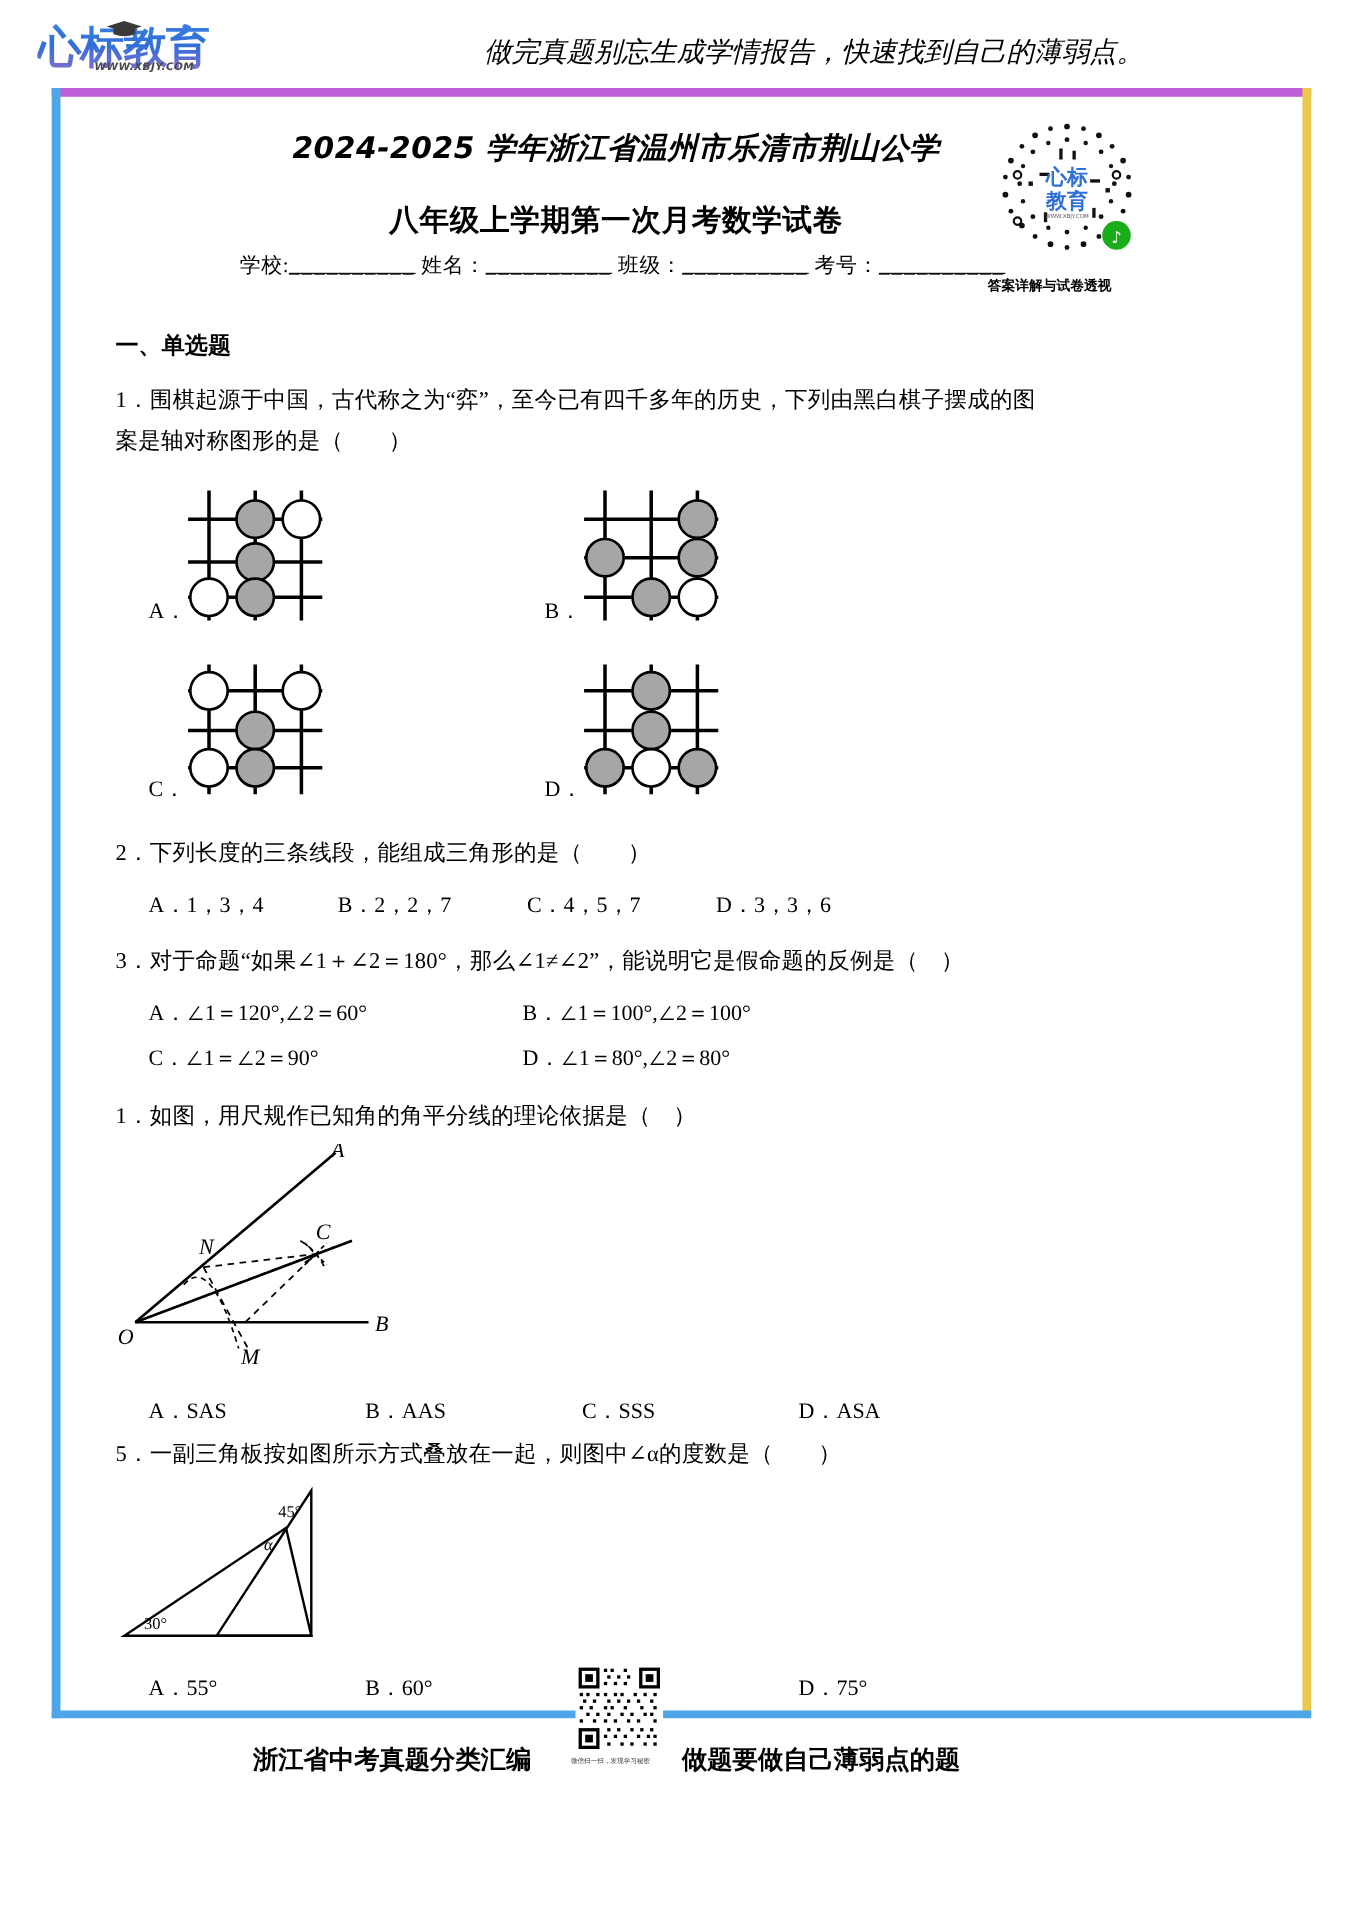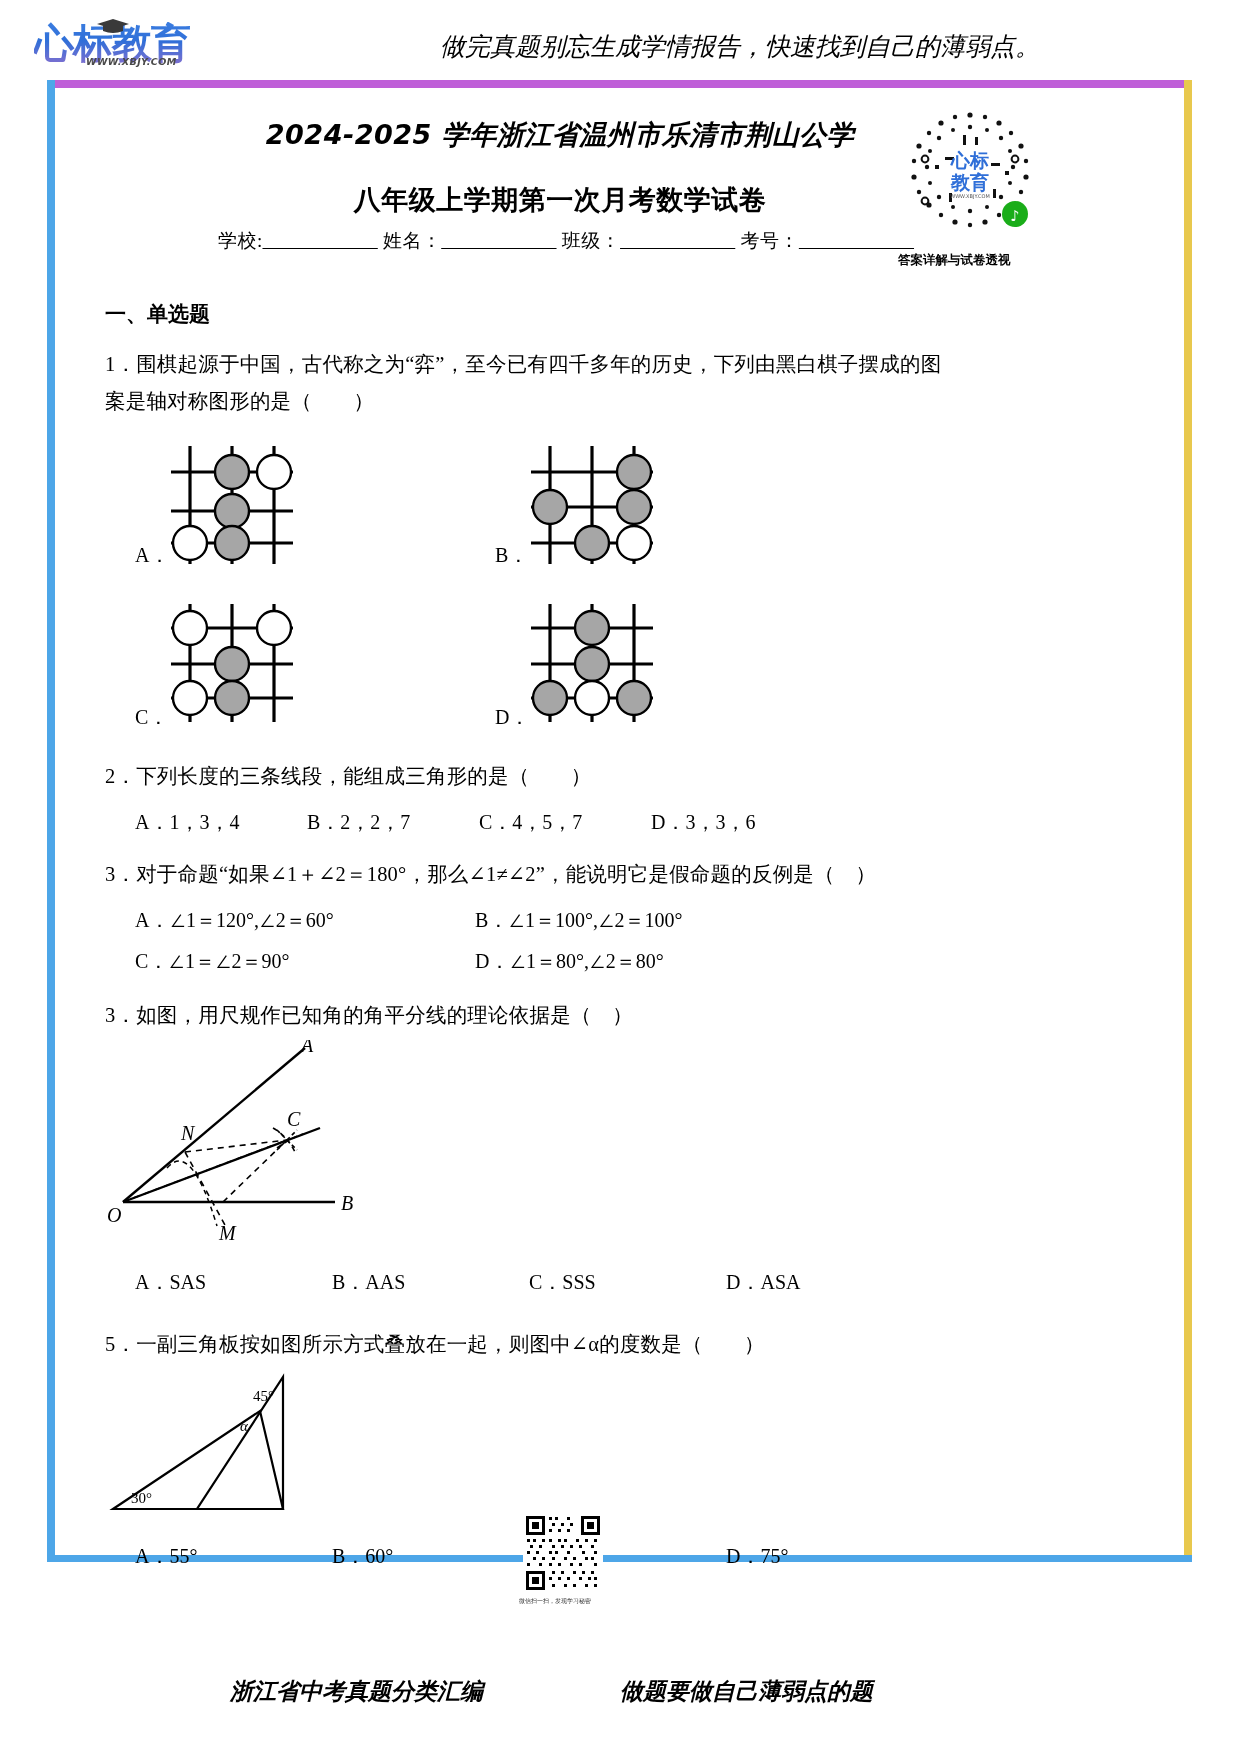--- a/index.html
+++ b/index.html
@@ -191,25 +191,24 @@
   }
 
   
   .fig-q4 { position: relative; height: 215px; margin-top: 6px; }
   
   .fig-q5 { position: relative; height: 160px; margin-top: 6px; text-align: right; }
 
   
   .footer {
     position: absolute;
-    top: 1662px;
+    top: 1570px;
     left: 0;
     width: 1240px;
     height: 60px;
-    font-style: italic;
   }
   .footer-left {
     position: absolute;
     left: 230px; top: 14px;
     font-family: "DejaVu Sans", sans-serif;
     font-weight: bold;
     font-size: 23px;
     white-space: nowrap;
   }
   .footer-right {
@@ -429,21 +428,21 @@
   <p class="q-text" style="margin-top:20px;">3．对于命题“如果∠1＋∠2＝180°，那么∠1≠∠2”，能说明它是假命题的反例是（　）</p>
   <div class="opts-row w2">
     <span class="opt">A．∠1＝120°,∠2＝60°</span>
     <span class="opt">B．∠1＝100°,∠2＝100°</span>
   </div>
   <div class="opts-row w2">
     <span class="opt">C．∠1＝∠2＝90°</span>
     <span class="opt">D．∠1＝80°,∠2＝80°</span>
   </div>
 
-  <p class="q-text" style="margin-top:22px;">3．如图，用尺规作已知角的角平分线的理论依据是（　）</p>
+  <p class="q-text" style="margin-top:22px;">1．如图，用尺规作已知角的角平分线的理论依据是（　）</p>
 
   <div class="fig-q4">
     <svg width="340" height="215" viewBox="0 0 340 215">
 
       <g stroke="#000" stroke-width="2.4" fill="none">
         <line x1="18" y1="162" x2="200" y2="8"></line>
         <line x1="18" y1="162" x2="230" y2="162"></line>
         <line x1="18" y1="162" x2="215" y2="88"></line>
       </g>
 
@@ -473,21 +472,21 @@
     </svg>
   </div>
 
   <div class="opts-row w4b">
     <span class="opt">A．SAS</span>
     <span class="opt">B．AAS</span>
     <span class="opt">C．SSS</span>
     <span class="opt">D．ASA</span>
   </div>
 
-  <p class="q-text" style="margin-top:30px;">5．一副三角板按如图所示方式叠放在一起，则图中∠α的度数是（　　）</p>
+  <p class="q-text" style="margin-top:8px;">5．一副三角板按如图所示方式叠放在一起，则图中∠α的度数是（　　）</p>
 
   <div class="fig-q5">
     <svg width="230" height="155" viewBox="0 0 230 155">
 
       <g stroke="#000" stroke-width="2.2" fill="none">
         <polygon points="178,8 178,140 92,140"></polygon>
       </g>
 
       <g stroke="#000" stroke-width="2.2" fill="none">
         <polygon points="178,140 8,140 155,42"></polygon>

